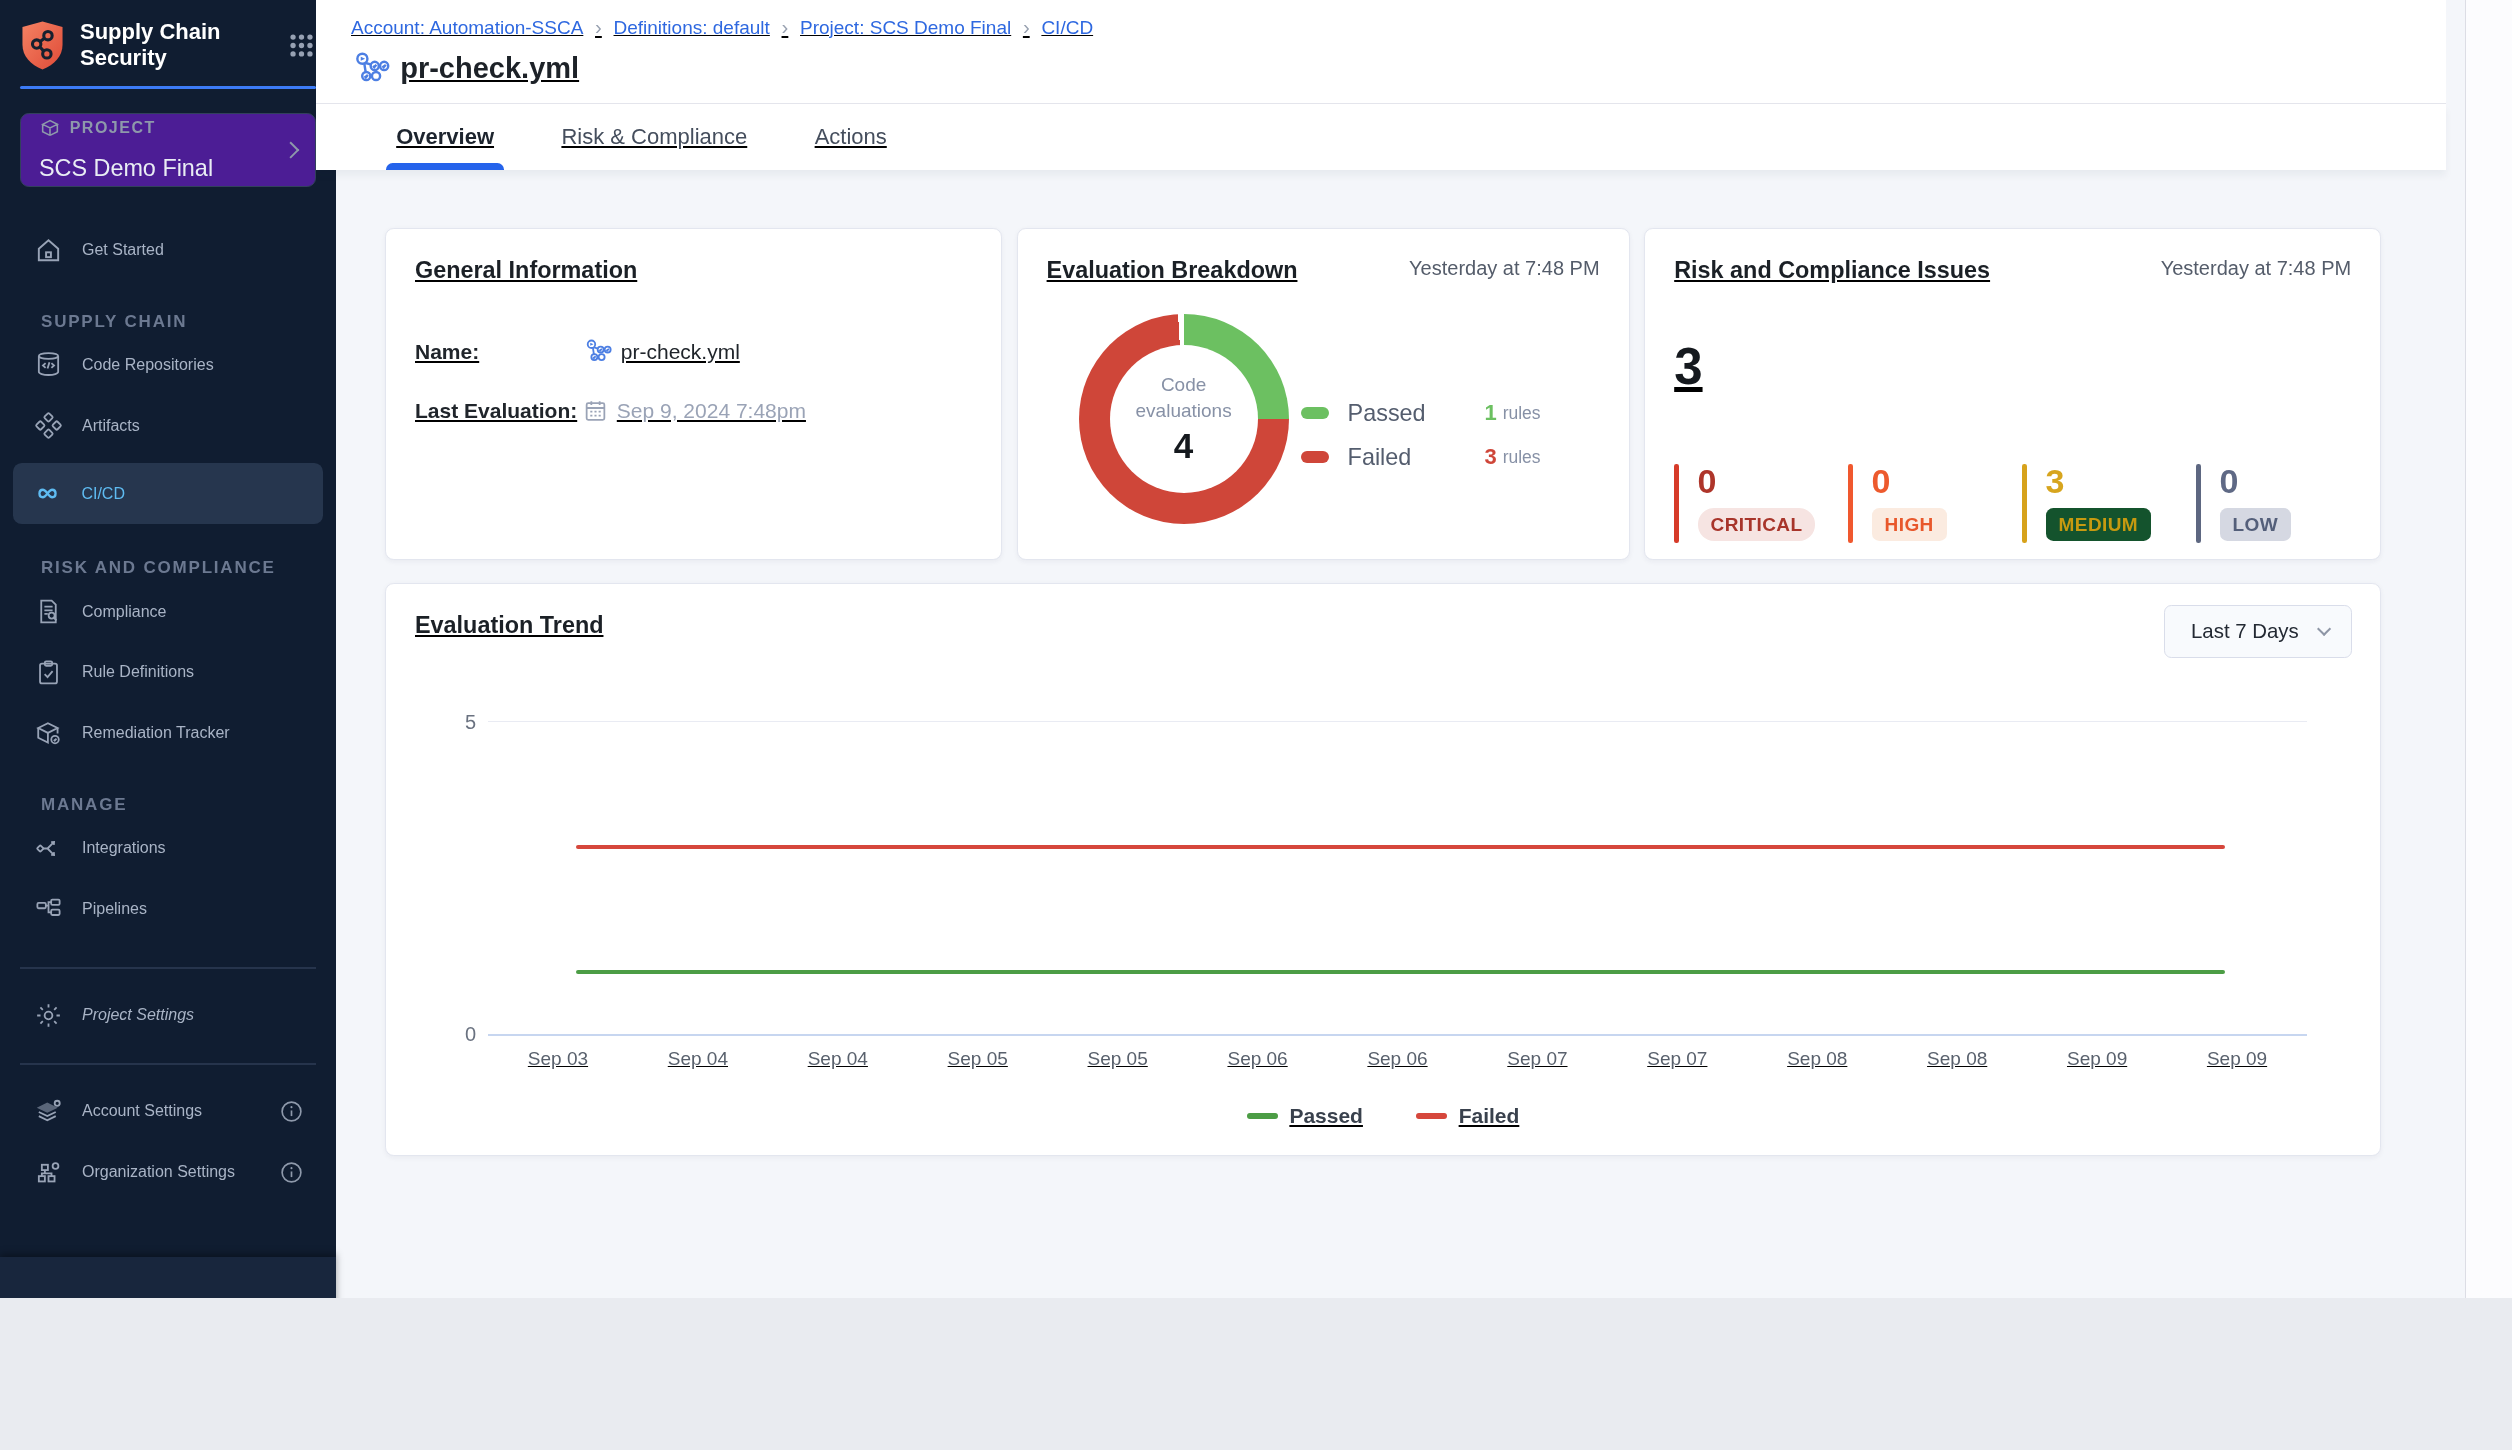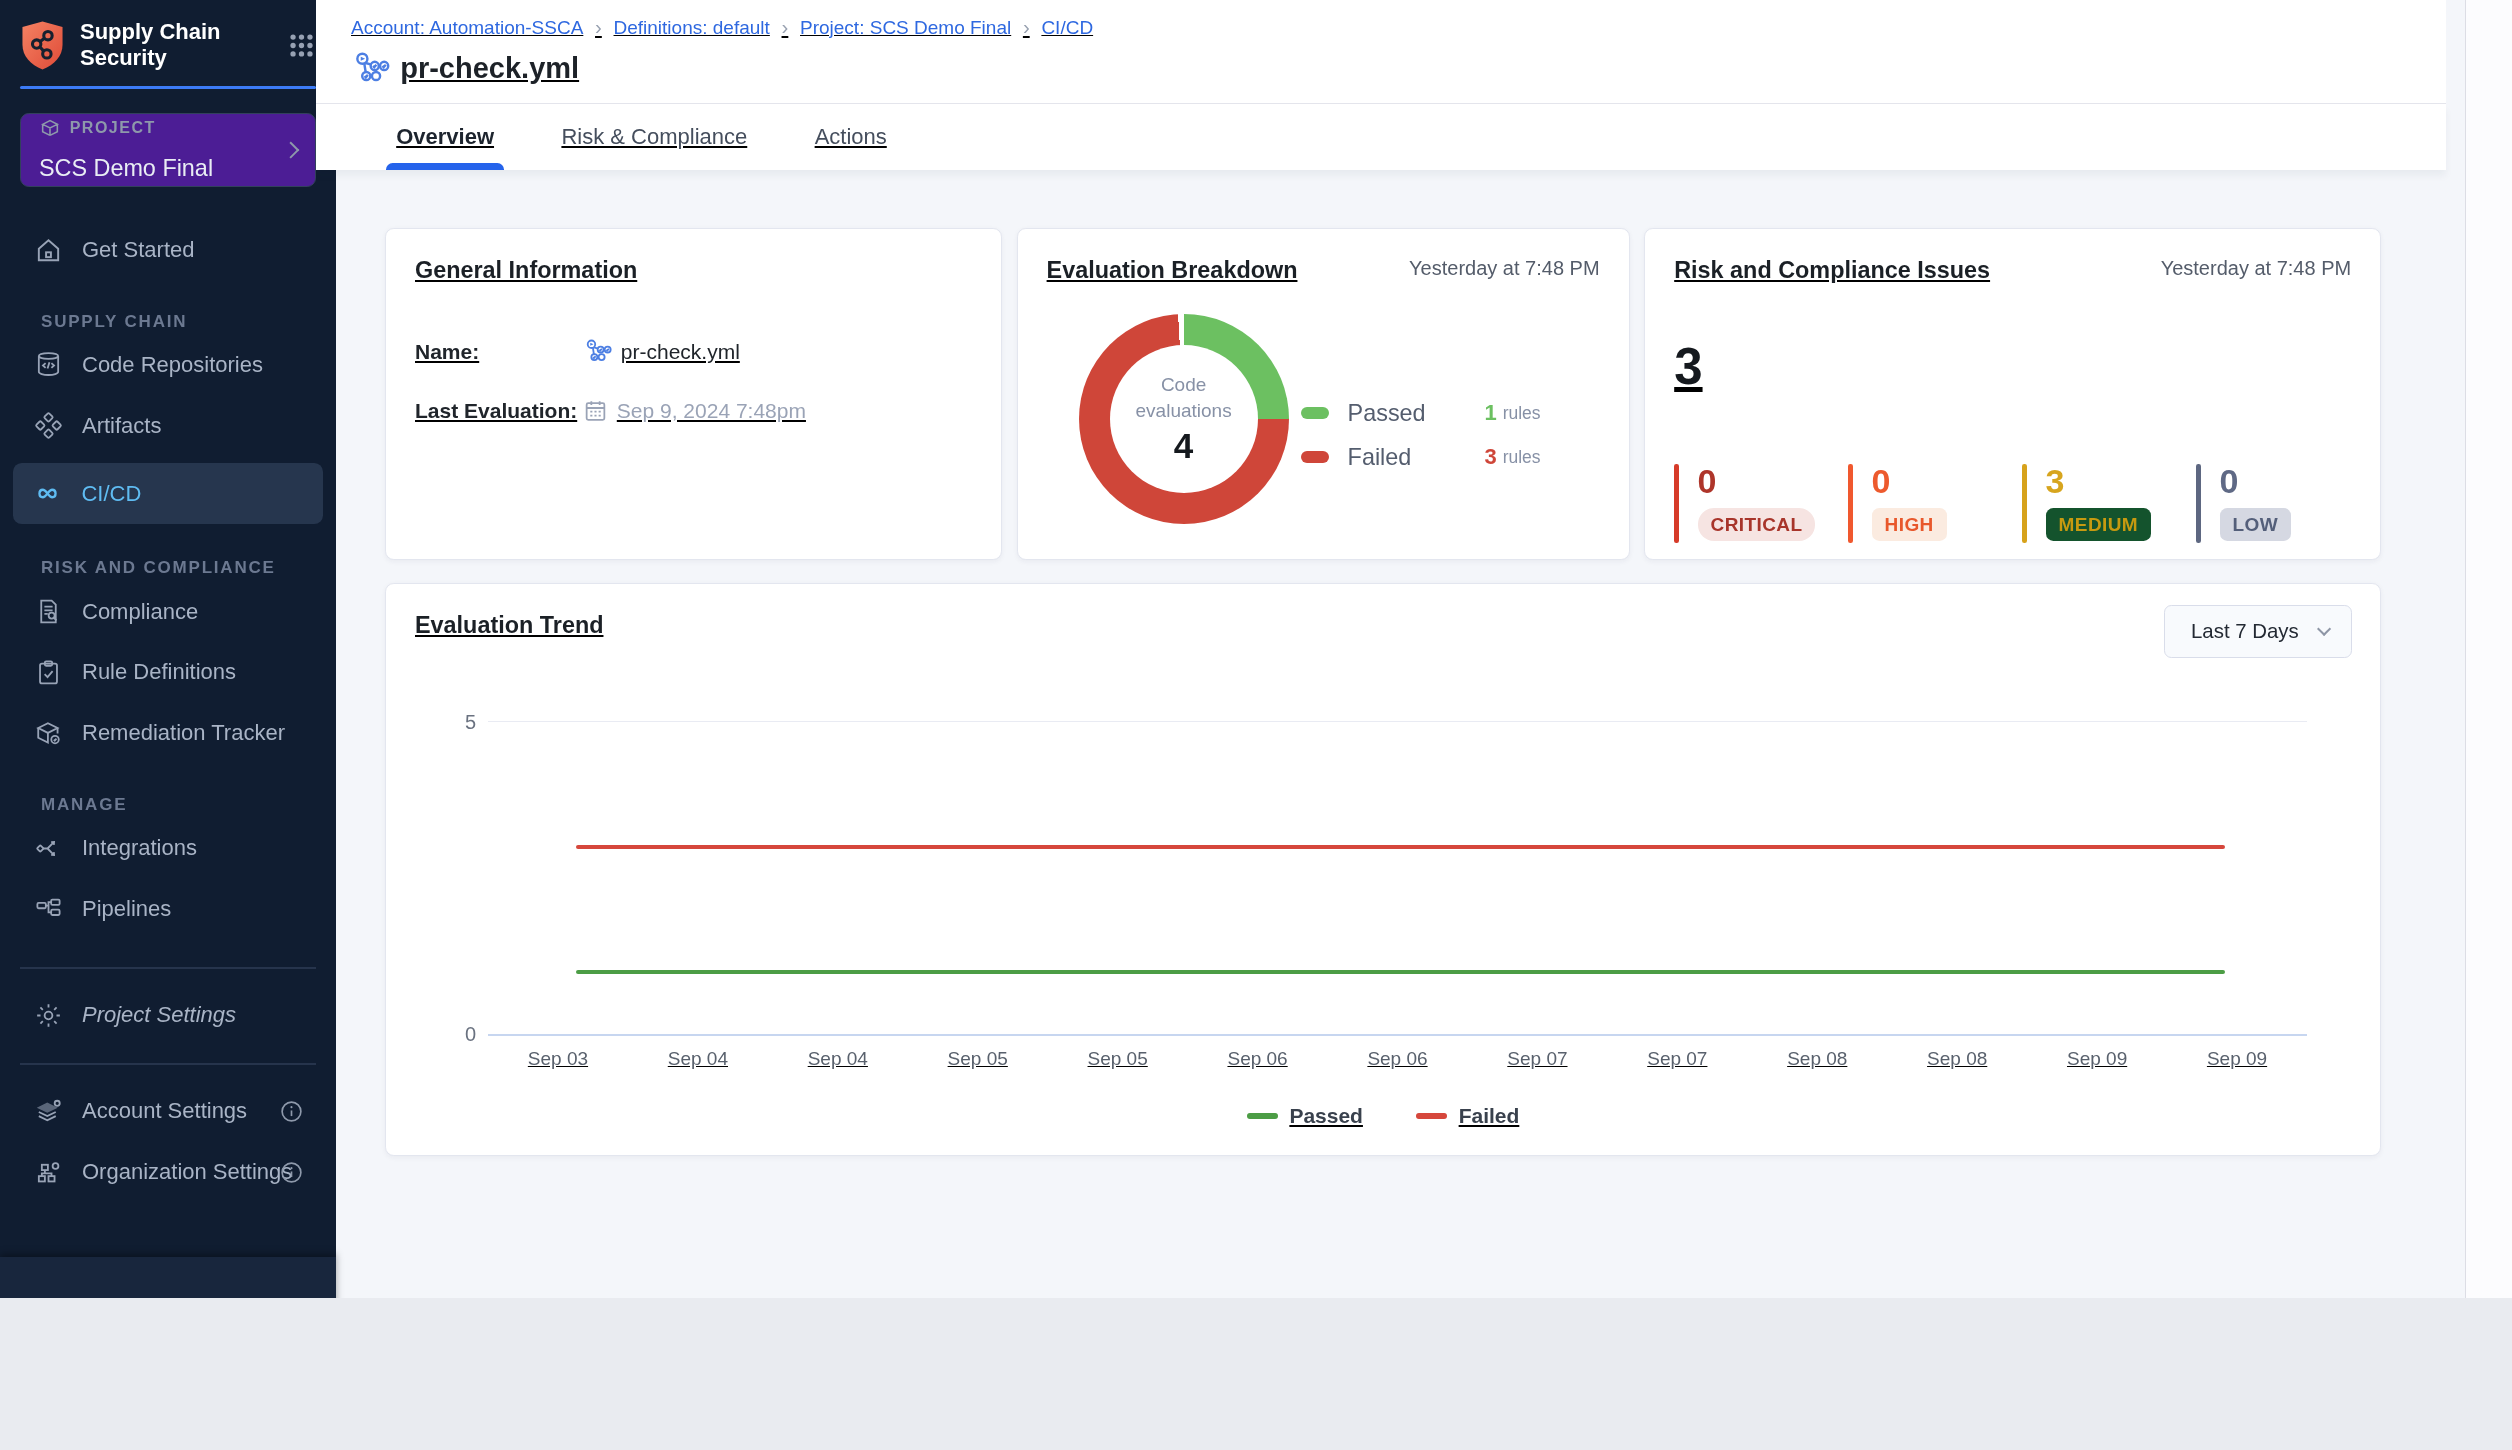--- a/index.html
+++ b/index.html
@@ -16,21 +16,21 @@
   .blue-divider { height:3.6px; background:#3C7BF6; margin:14.6px 20.4px 0 20.4px; border-radius:1.5px; }
 
   .project-card { margin:23.4px 20.4px 0 20.4px; height:74px; background:#4c1d95; border:1.5px solid #32415C; border-radius:8.8px;
     display:flex; align-items:center; padding:0 17.5px; cursor:pointer; }
   .project-texts { flex:1; }
   .project-label-row { display:flex; align-items:center; gap:8.8px; color:#8E99AB; }
   .project-label { font-size:16px; font-weight:bold; letter-spacing:1.5px; }
   .project-name { margin-top:16px; color:#E9EDF4; font-size:23.4px; }
   .chev-right { width:11.7px; height:11.7px; border-right:2.9px solid #8E99AB; border-top:2.9px solid #8E99AB; transform:rotate(45deg); }
 
-  .nav-row { display:flex; align-items:center; height:55px; padding-left:34px; margin-top:5.8px; cursor:pointer; font-size:22px; color:#A9B4C6; position:relative; }
+  .nav-row { display:flex; align-items:center; height:55px; padding-left:34px; margin-top:5.8px; cursor:pointer; font-size:16px; color:#A9B4C6; position:relative; }
   .nav-row .nico { width:29px; height:29px; margin-right:19px; flex:0 0 auto; color:#98A3B6; }
   .nav-row.first { margin-top:36px; }
   .sec-header { margin-top:34px; padding-left:41px; font-size:17px; letter-spacing:1.8px; color:#6C7991; font-weight:bold; }
   .nav-row.active { background:#26364E; margin:10.2px 13px 0 13px; padding-left:20.4px; border-radius:8.8px; color:#5FBCF2; height:61px; }
   .nav-row.active .nico { color:#5FBCF2; }
   .side-divider { height:1.5px; background:#26344C; margin:31px 20.4px 0 20.4px; }
   .info-ico { position:absolute; right:32px; width:25px; height:25px; color:#8E99AB; }
 
   .sidebar-bottom { position:absolute; left:0; bottom:0; width:336px; height:194px; background:#18263D; box-shadow:0 -2.9px 7.3px rgba(0,0,0,0.35); }
   .help-row { display:flex; align-items:center; height:55px; padding-left:29px; margin-top:26px; cursor:pointer; font-size:22px; color:#C7CDD9; }

